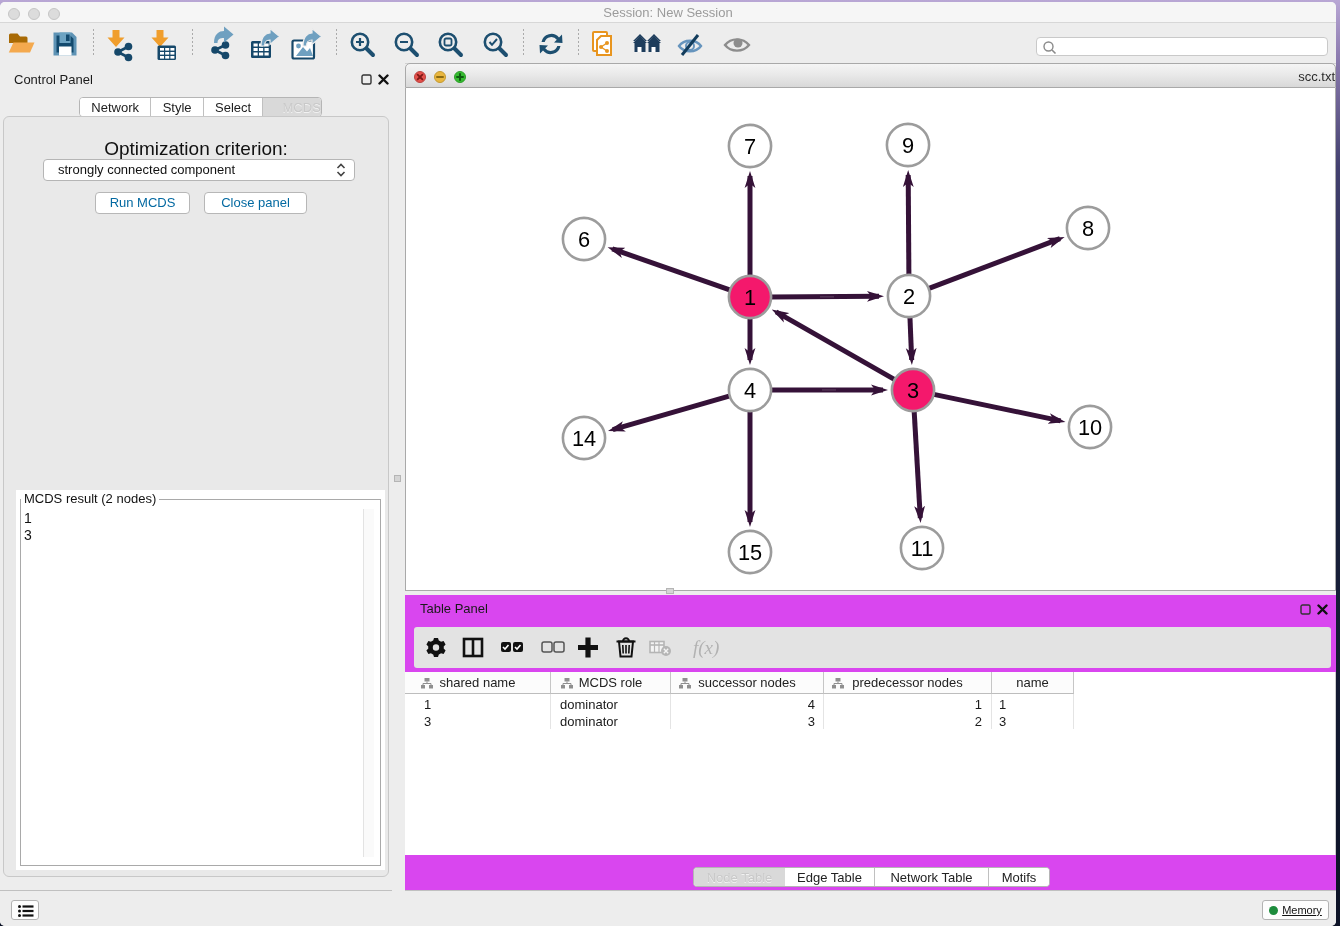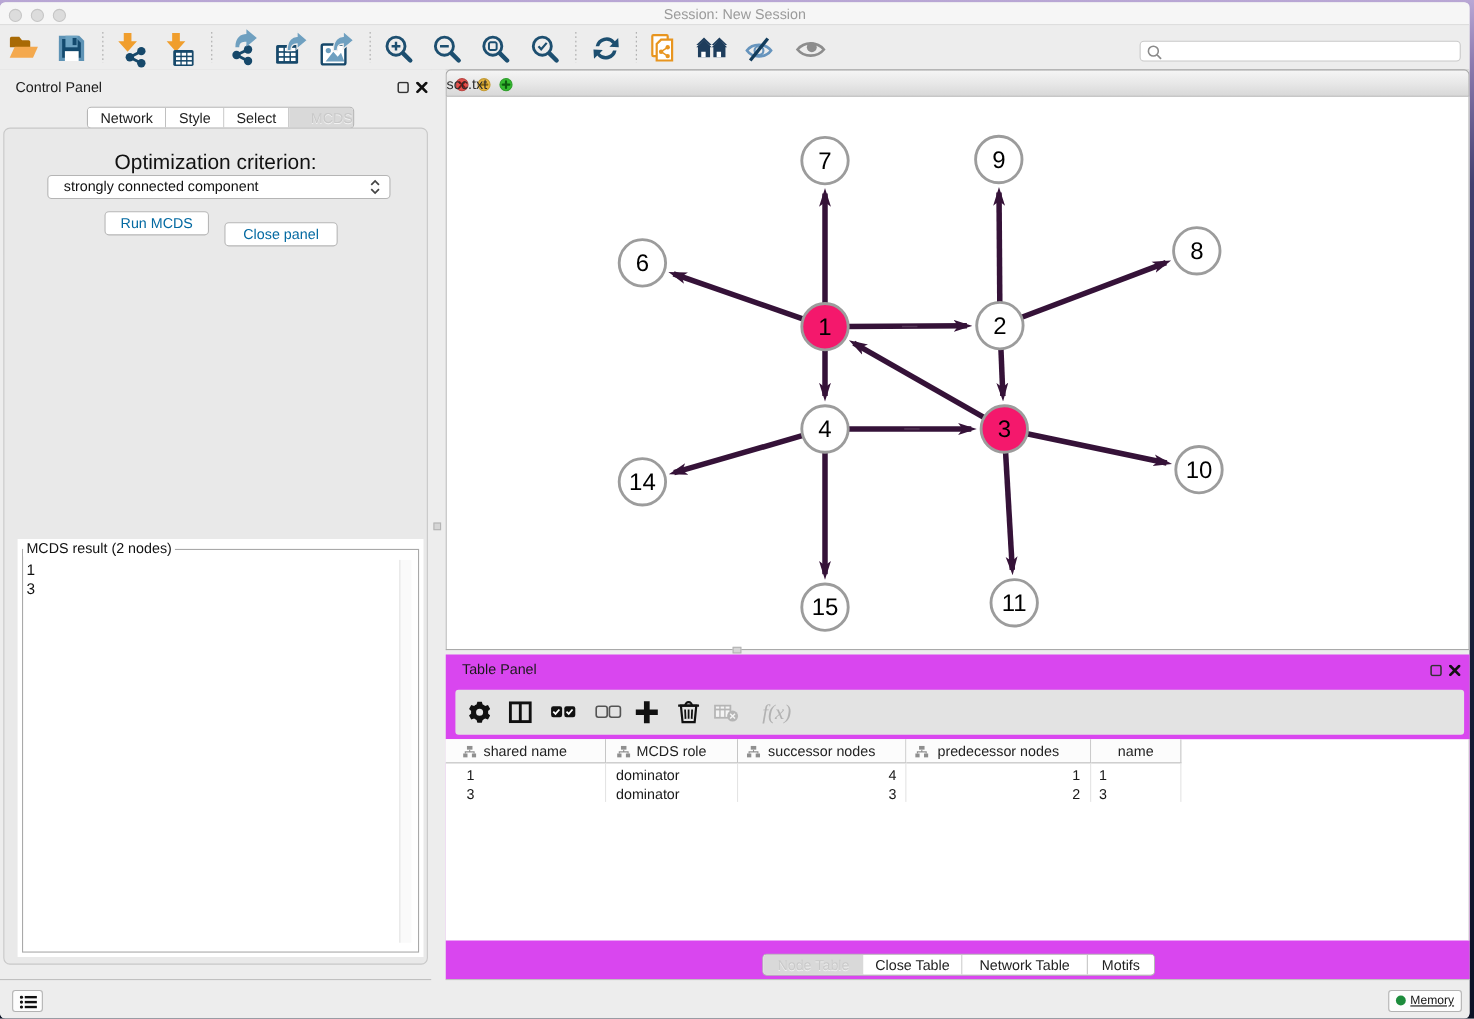--- a/index.html
+++ b/index.html
@@ -32,21 +32,21 @@
 .tab.sel { background:#d9d9d9; color:#c9c9c9; text-shadow:0 1px 0 #f2f2f2; border-right:none; }
 .btn { position:absolute; background:#fff; border:1px solid #b7b7b7; border-radius:4px; font-size:13px; color:#0369a1; text-align:center; }
 #combo { position:absolute; left:39px; top:42px; width:312px; height:22px; background:#fff; border:1px solid #b5b5b5; border-radius:4px; font-size:13px; color:#111; line-height:20px; padding-left:14px; }
 #result { position:absolute; left:12px; top:373px; width:369px; height:380px; background:#fff; }
 #fieldset { position:absolute; left:4px; top:9px; width:361px; height:367px; border:1px solid #a9a9a9; }
 #legend { position:absolute; left:5px; top:2px; line-height:14px; background:#fff; padding:0 3px; font-size:13px; color:#111; }
 #vscroll { position:absolute; right:11px; top:19px; width:11px; height:348px; background:#fafafa; border-left:1px solid #e3e3e3; }
 
 #netwin { position:absolute; left:405px; top:61px; width:931px; height:530px; }
 #nettitle { position:absolute; left:0; top:0; width:100%; height:25px; background:linear-gradient(180deg,#f5f5f5 0%,#e8e8e8 50%,#d8d8d8 100%); border:1px solid #a9a9a9; border-radius:5px 5px 0 0; }
-#nettext { position:absolute; width:100%; text-align:left; font-size:13px; line-height:25px; color:#2c2c2c; }
+#nettext { position:absolute; width:100%; text-align:right; font-size:13px; line-height:25px; color:#2c2c2c; }
 .mac { position:absolute; top:7px; width:12px; height:12px; border-radius:50%; }
 #netcanvas { position:absolute; left:0; top:25px; width:931px; height:503px; overflow:hidden; background:#fff; border:1px solid #a9a9a9; border-top:none; }
 
 #tpanel { position:absolute; left:405px; top:593px; width:1000px; height:295px; background:#d946ef; }
 #tphead { position:absolute; left:15px; top:6px; font-size:13px; color:#1a1a1a; }
 #ttoolbar { position:absolute; left:9px; top:32px; width:917px; height:41px; background:#e3e3e3; border-radius:3px; }
 #tablearea { position:absolute; left:0px; top:77px; width:931px; height:183px; background:#fff; border-right:1px solid #cdcdcd; }
 .th { position:absolute; top:0; height:22px; background:#fcfcfc; border-right:1px solid #c6c6c6; border-bottom:1px solid #bdbdbd; font-size:13px; color:#222; text-align:center; line-height:22px; }
 .colline { position:absolute; top:22px; width:1px; height:35px; background:#e4e4e4; }
 .cell { position:absolute; font-size:13px; color:#1a1a1a; height:17px; line-height:17px; }
@@ -218,21 +218,21 @@
       <div class="tab" style="width:60px;">Select</div>
       <div class="tab sel" style="width:58px;padding-left:19px;">MCDS</div>
     </div>
     <div id="cpbody">
       <div style="position:absolute; left:0; top:21px; width:100%; text-align:center; font-size:19px; color:#111;">Optimization criterion:</div>
       <div id="combo">strongly connected component<svg width="10" height="14" viewBox="0 0 10 14" style="position:absolute;right:8px;top:3px;">
             <path d="M1.5,5 L5,1.5 L8.5,5" fill="none" stroke="#444" stroke-width="1.6"></path>
             <path d="M1.5,9 L5,12.5 L8.5,9" fill="none" stroke="#444" stroke-width="1.6"></path>
           </svg></div>
       <div class="btn" style="left:91px; top:75px; width:95px; height:22px; line-height:20px;">Run MCDS</div>
-      <div class="btn" style="left:200px; top:75px; width:103px; height:22px; line-height:20px;margin-top:10px;">Close panel</div>
+      <div class="btn" style="left:200px; top:75px; width:103px; height:22px; line-height:20px;">Close panel</div>
       <div id="result">
         <div id="fieldset"></div>
         <div id="legend">MCDS result (2 nodes)</div>
         <div style="position:absolute; left:8px; top:20px; font-size:14px; color:#111; line-height:16.5px;">1<br>3</div>
         <div id="vscroll"></div>
       </div>
     </div>
   </div>
   <div id="netwin">
     <div id="nettitle">
@@ -398,21 +398,21 @@
       <div class="cell" style="left:594px; top:24px;">1</div>
       <div class="cell" style="left:19px; top:41px;">3</div>
       <div class="cell" style="left:155px; top:41px;">dominator</div>
       <div class="cell" style="left:266px; top:41px; width:144px; text-align:right;">3</div>
       <div class="cell" style="left:419px; top:41px; width:158px; text-align:right;">2</div>
       <div class="cell" style="left:594px; top:41px;">3</div>
     </div>
     <div id="bottomtabs">
       <div class="tabgroup" style="left:0; top:0; width:357px;">
         <div class="tab sel" style="width:91px;">Node Table</div>
-        <div class="tab" style="width:90px;">Close Table</div>
+        <div class="tab" style="width:90px;">Edge Table</div>
         <div class="tab" style="width:114px;">Network Table</div>
         <div class="tab" style="width:60px; border-right:none;">Motifs</div>
       </div>
     </div>
   </div>
   <div id="statusbar">
     <div class="sbtn" style="left:11px; top:9px; width:28px; height:20px;">
         <svg width="16" height="12" viewBox="0 0 16 12" style="position:absolute;left:6px;top:4px;">
           <g fill="#111">
             <circle cx="1.5" cy="1.5" r="1.5"></circle>

